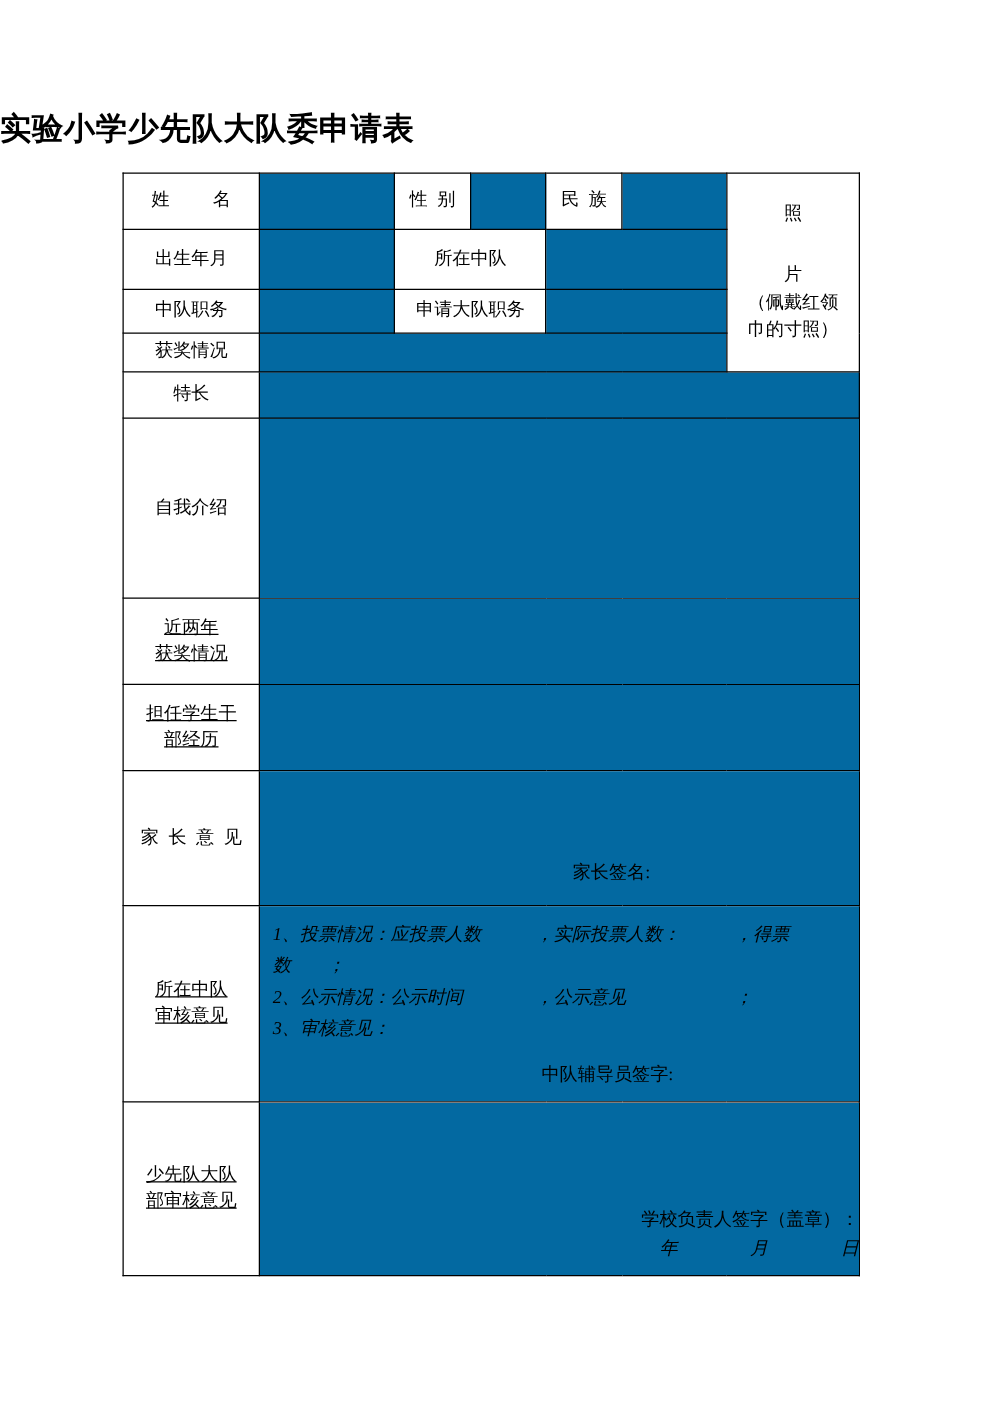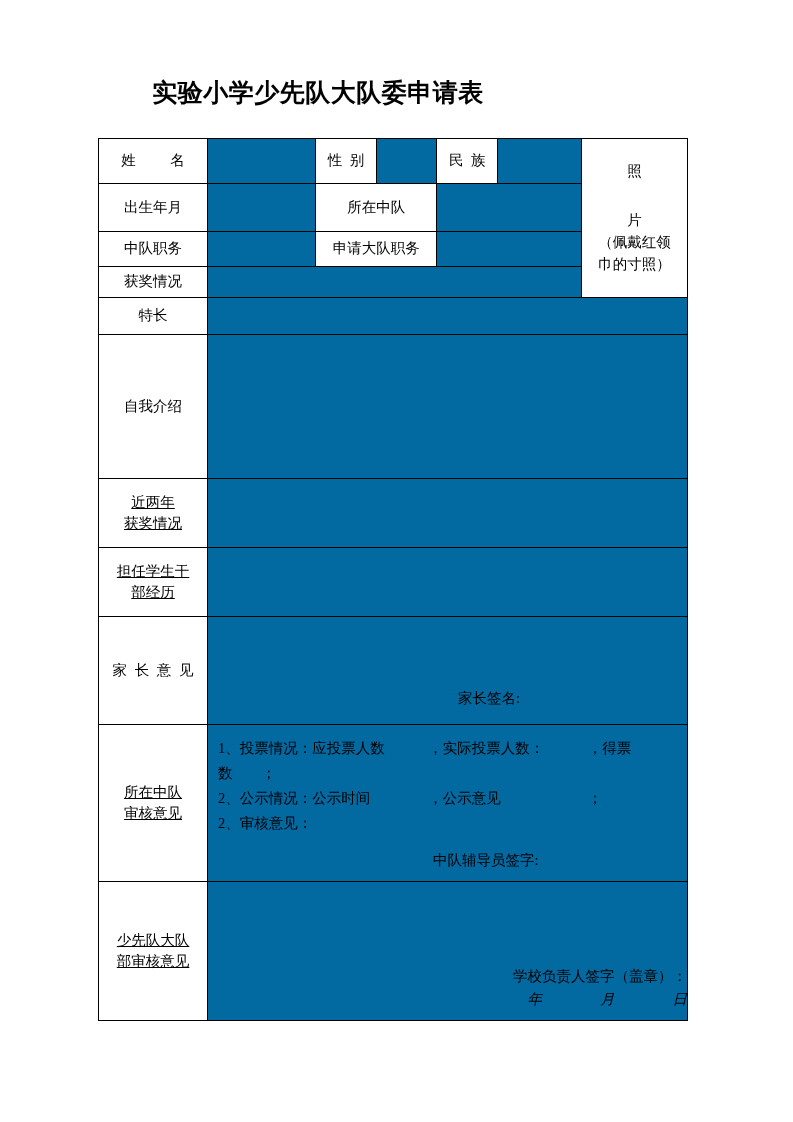--- a/index.html
+++ b/index.html
@@ -18,23 +18,22 @@
     position: relative;
     width: 793px;
     height: 1122px;
     box-sizing: border-box;
   }
 
   
   .doc-title {
     position: absolute;
     left: 0;
-    top: 77px;
+    top: 88px;
     width: 636px;
-    text-align: center;
     font-family: "Liberation Sans", "DejaVu Sans", sans-serif;
     font-size: 25px;
     font-weight: bold;
     letter-spacing: 0.5px;
     line-height: 1.2;
     white-space: nowrap;
   }
 
   
   .form-table {
@@ -114,20 +113,21 @@
   
   .review-body {
     display: block;
     padding: 11px 8px 8px 10px;
     font-size: 14.5px;
     line-height: 1.72;
   }
   .review-body .rl {
     display: block;
     white-space: pre;
+    font-style: italic;
   }
   .review-body .rl-sign {
     display: block;
     white-space: pre;
     padding-top: 12px;
     padding-left: 215px;
   }
 
   
   .school-body {
@@ -247,21 +247,21 @@
       <tr style="height:146px">
         <td class="lbl-top">
           <span class="two-line">所在中队</span>
           <span class="two-line">审核意见</span>
         </td>
         <td class="val free-cell" colspan="6">
           <span class="review-body">
             <span class="rl">1、投票情况：应投票人数　　　，实际投票人数：　　　，得票</span>
             <span class="rl">数　　；</span>
             <span class="rl">2、公示情况：公示时间　　　　，公示意见　　　　　　；</span>
-            <span class="rl">2、审核意见：</span>
+            <span class="rl">3、审核意见：</span>
             <span class="rl-sign">中队辅导员签字:</span>
           </span>
         </td>
       </tr>
 
       <tr style="height:139px">
         <td class="lbl-top">
           <span class="two-line">少先队大队</span>
           <span class="two-line">部审核意见</span>
         </td>

